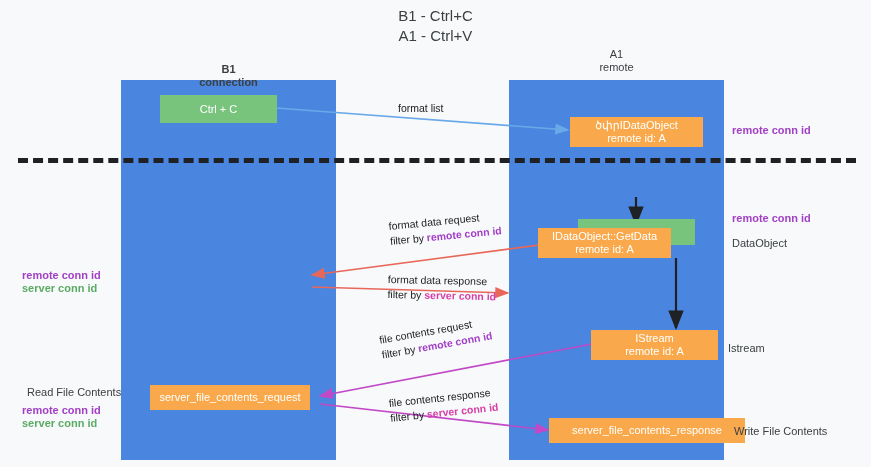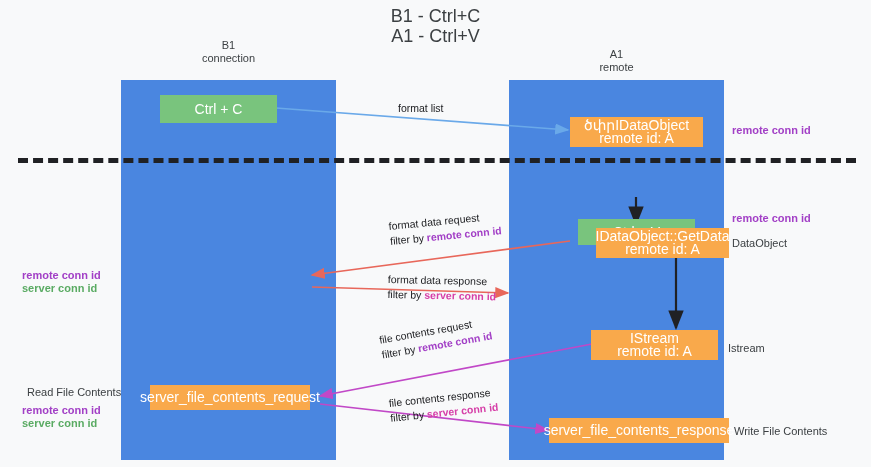--- a/index.html
+++ b/index.html
@@ -24,32 +24,32 @@
     text-align: center;
     color: #3c4043;
     font-size: 11px;
     line-height: 13px;
     white-space: pre-line;
   }
   .diagram-title {
     position: absolute;
     text-align: center;
     color: #3c4043;
-    font-size: 18px;
+    font-size: 15px;
     line-height: 20px;
     white-space: pre-line;
   }
   .node {
     position: absolute;
     display: flex;
     flex-direction: column;
     align-items: center;
     justify-content: center;
     color: #ffffff;
-    font-size: 14px;
+    font-size: 11px;
     line-height: 13px;
     text-align: center;
     box-sizing: border-box;
     white-space: pre-line;
   }
   .node.orange { background: #f9a94b; }
   .node.green  { background: #79c47d; }
   .divider {
     position: absolute;
     height: 0;
@@ -87,21 +87,21 @@
 <body>
 
 <div id="canvas">
 
   <div class="lane" style="left:121px; top:80px; width:215px; height:380px;"></div>
   <div class="lane" style="left:509px; top:80px; width:215px; height:380px;"></div>
 
   <div class="diagram-title" style="left:328px; top:6px; width:215px;">B1 - Ctrl+C
 A1 - Ctrl+V</div>
 
-  <div class="lane-title" style="left:121px; top:39px; width:215px;">B1
+  <div class="lane-title" style="left:121px; top:63px; width:215px;font-weight:bold;">B1
 connection</div>
   <div class="lane-title" style="left:509px; top:48px; width:215px;">A1
 remote</div>
 
   <svg class="wires">
     <defs>
       <marker id="ar-blue" markerWidth="9" markerHeight="7" refX="8" refY="3.5" orient="auto">
         <path d="M0,0 L9,3.5 L0,7 z" fill="#6aa9e9"></path>
       </marker>
       <marker id="ar-red" markerWidth="9" markerHeight="7" refX="8" refY="3.5" orient="auto">
@@ -132,31 +132,31 @@
 
   <div class="divider" style="left:18px; top:158px; width:838px;"></div>
 
   <div class="node green" style="left:160px; top:95px; width:117px; height:28px;">Ctrl + C</div>
 
   <div class="node orange" style="left:570px; top:117px; width:133px; height:30px;">ծփրIDataObject
 remote id: A</div>
 
   <div class="node green" style="left:578px; top:171px; width:117px; height:26px;margin-top:48px;">Ctrl + V</div>
 
-  <div class="node orange" style="left:596px; top:228px; width:133px; height:30px;">IDataObject::GetData
+  <div class="node orange" style="left:538px; top:228px; width:133px; height:30px;">IDataObject::GetData
 remote id: A</div>
 
 
 
   <div class="node orange" style="left:591px; top:330px; width:127px; height:30px;">IStream
 remote id: A</div>
 
   <div class="node orange" style="left:150px; top:385px; width:160px; height:25px;">server_file_contents_request</div>
 
-  <div class="node orange" style="left:549px; top:418px; width:180px; height:25px;">server_file_contents_response</div>
+  <div class="node orange" style="left:549px; top:418px; width:196px; height:25px;">server_file_contents_response</div>
 
   <div class="edge-label" style="left:398px; top:101px;">
     <span>format list</span>
   </div>
 
   <div class="edge-label" style="left:388px; top:219px; transform: rotate(-5.5deg);">
     <div>format data request</div>
     <div><span>filter by </span><span class="hl-purple">remote conn id</span></div>
   </div>
 

